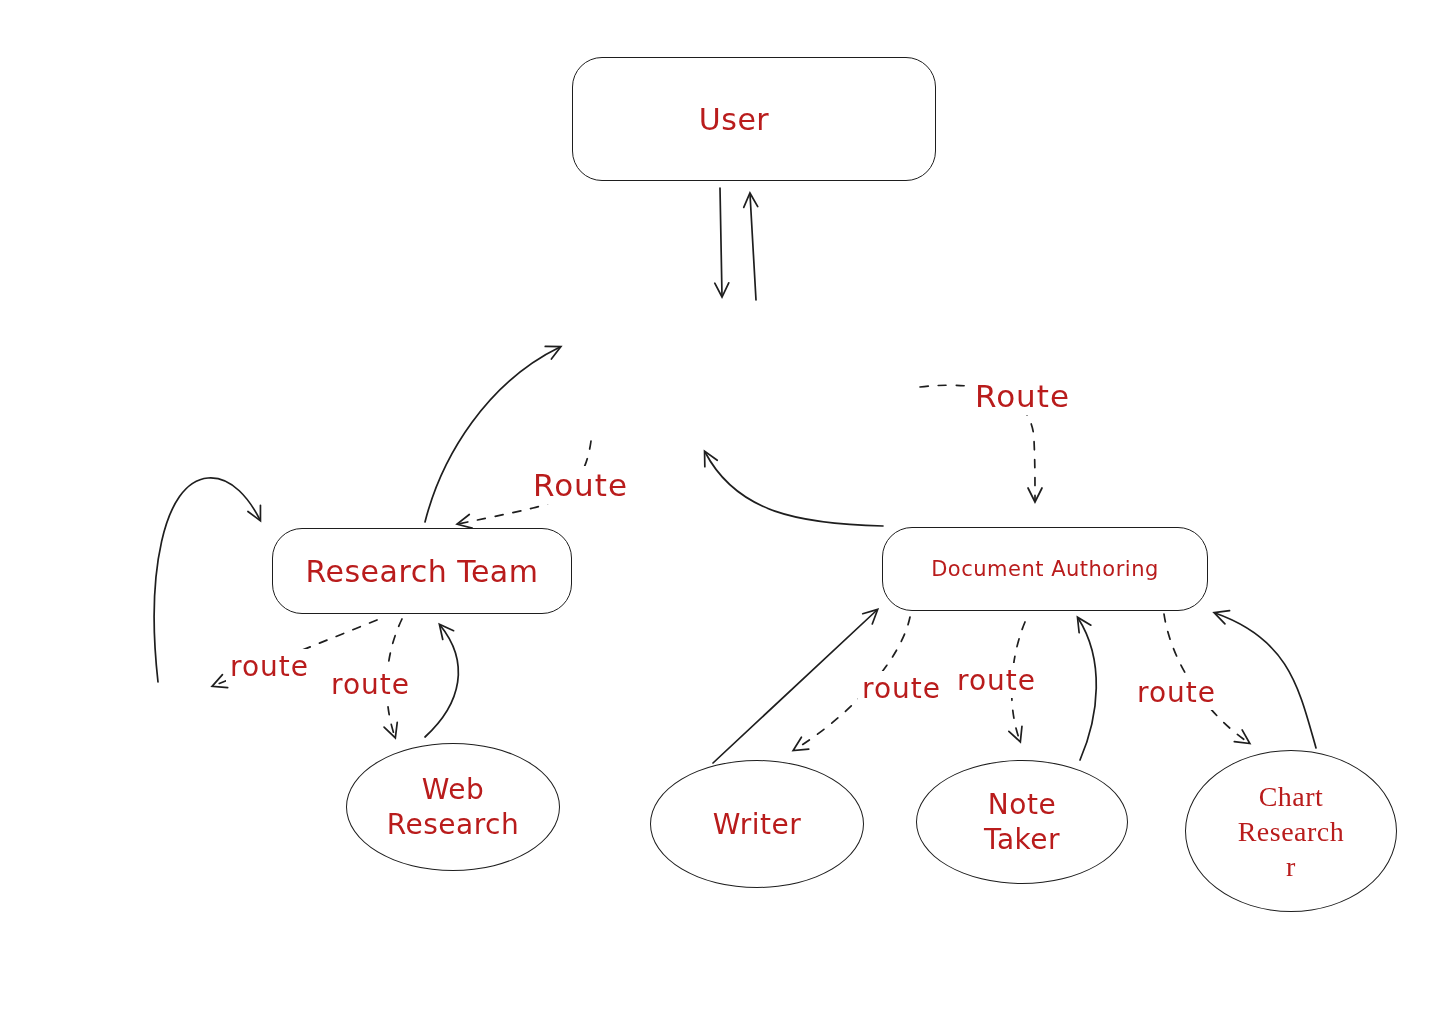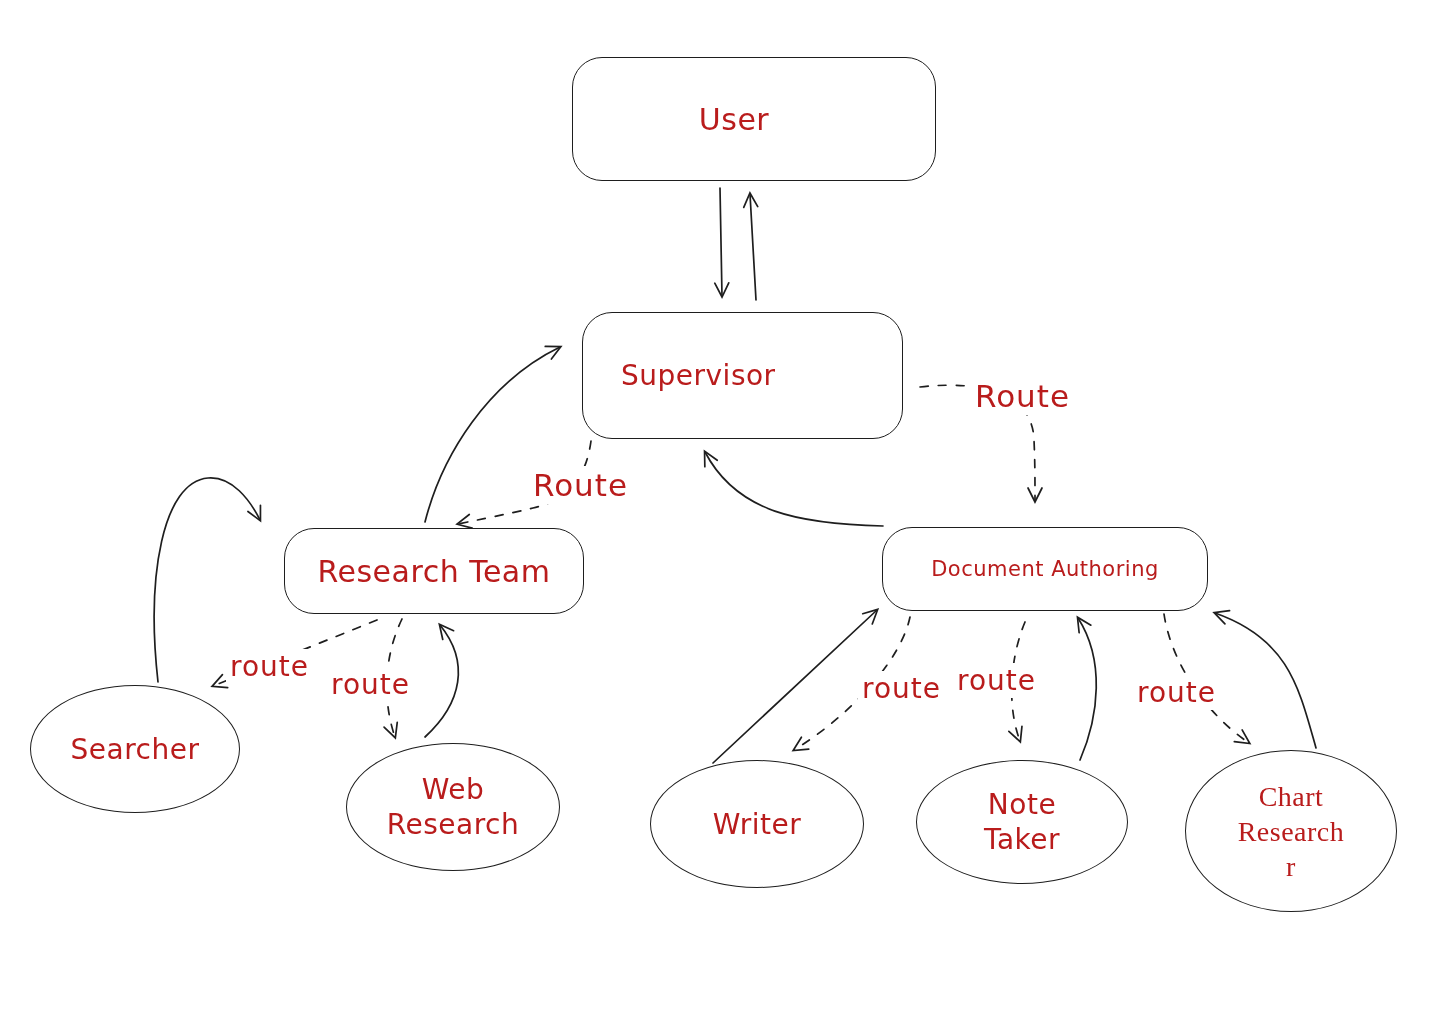--- a/index.html
+++ b/index.html
@@ -24,21 +24,21 @@
     font-size:28px;
     letter-spacing:0.5px;
     line-height:35px;
   }
   .rect{border-radius:30px;}
   .ellipse{border-radius:50%;}
   .node .lbl{display:block;}
   #node-user{left:572px;top:57px;width:364px;height:124px;font-size:30px;}
   #node-user .lbl{margin-right:40px;}
   #node-supervisor{left:582px;top:312px;width:321px;height:127px;justify-content:flex-start;padding-left:38px;}
-  #node-research-team{left:284px;top:528px;width:300px;height:86px;font-size:30px;}
+  #node-research-team{left:272px;top:528px;width:300px;height:86px;font-size:30px;}
   #node-document-authoring{left:882px;top:527px;width:326px;height:84px;font-size:21px;}
   #node-searcher{left:30px;top:685px;width:210px;height:128px;}
   #node-web-scraper{left:346px;top:743px;width:214px;height:128px;}
   #node-writer{left:650px;top:760px;width:214px;height:128px;}
   #node-note-taker{left:916px;top:760px;width:212px;height:124px;justify-content:center;}
   #node-chart-generator{left:1185px;top:750px;width:212px;height:162px;font-family:Liberation Serif, serif;}
   .edge-label{
     position:absolute;
     background:#ffffff;
     padding:1px 4px;
@@ -83,35 +83,29 @@
     <path class="edge dashed" d="M 402 619 C 382 660, 384 706, 395 737" marker-end="url(#arrow)"></path>
     <path class="edge dashed" d="M 910 617 C 901 660, 851 715, 794 750" marker-end="url(#arrow)"></path>
     <path class="edge dashed" d="M 1025 622 C 1011 655, 1006 704, 1020 741" marker-end="url(#arrow)"></path>
     <path class="edge dashed" d="M 1164 614 C 1171 662, 1206 714, 1249 743" marker-end="url(#arrow)"></path>
   </svg>
 
   <div class="node rect" id="node-user">
     <span class="lbl">User</span>
   </div>
 
-  <div class="node rect" id="node-supervisor">
-    <span class="lbl">Supervisor</span>
-  </div>
 
   <div class="node rect" id="node-research-team">
     <span class="lbl">Research Team</span>
   </div>
 
   <div class="node rect" id="node-document-authoring">
     <span class="lbl">Document Authoring</span>
   </div>
 
-  <div class="node ellipse" id="node-searcher">
-    <span class="lbl">Searcher</span>
-  </div>
 
   <div class="node ellipse" id="node-web-scraper">
     <span>
       <span class="lbl">Web</span>
       <span class="lbl">Research</span>
     </span>
   </div>
 
   <div class="node ellipse" id="node-writer">
     <span class="lbl">Writer</span>

